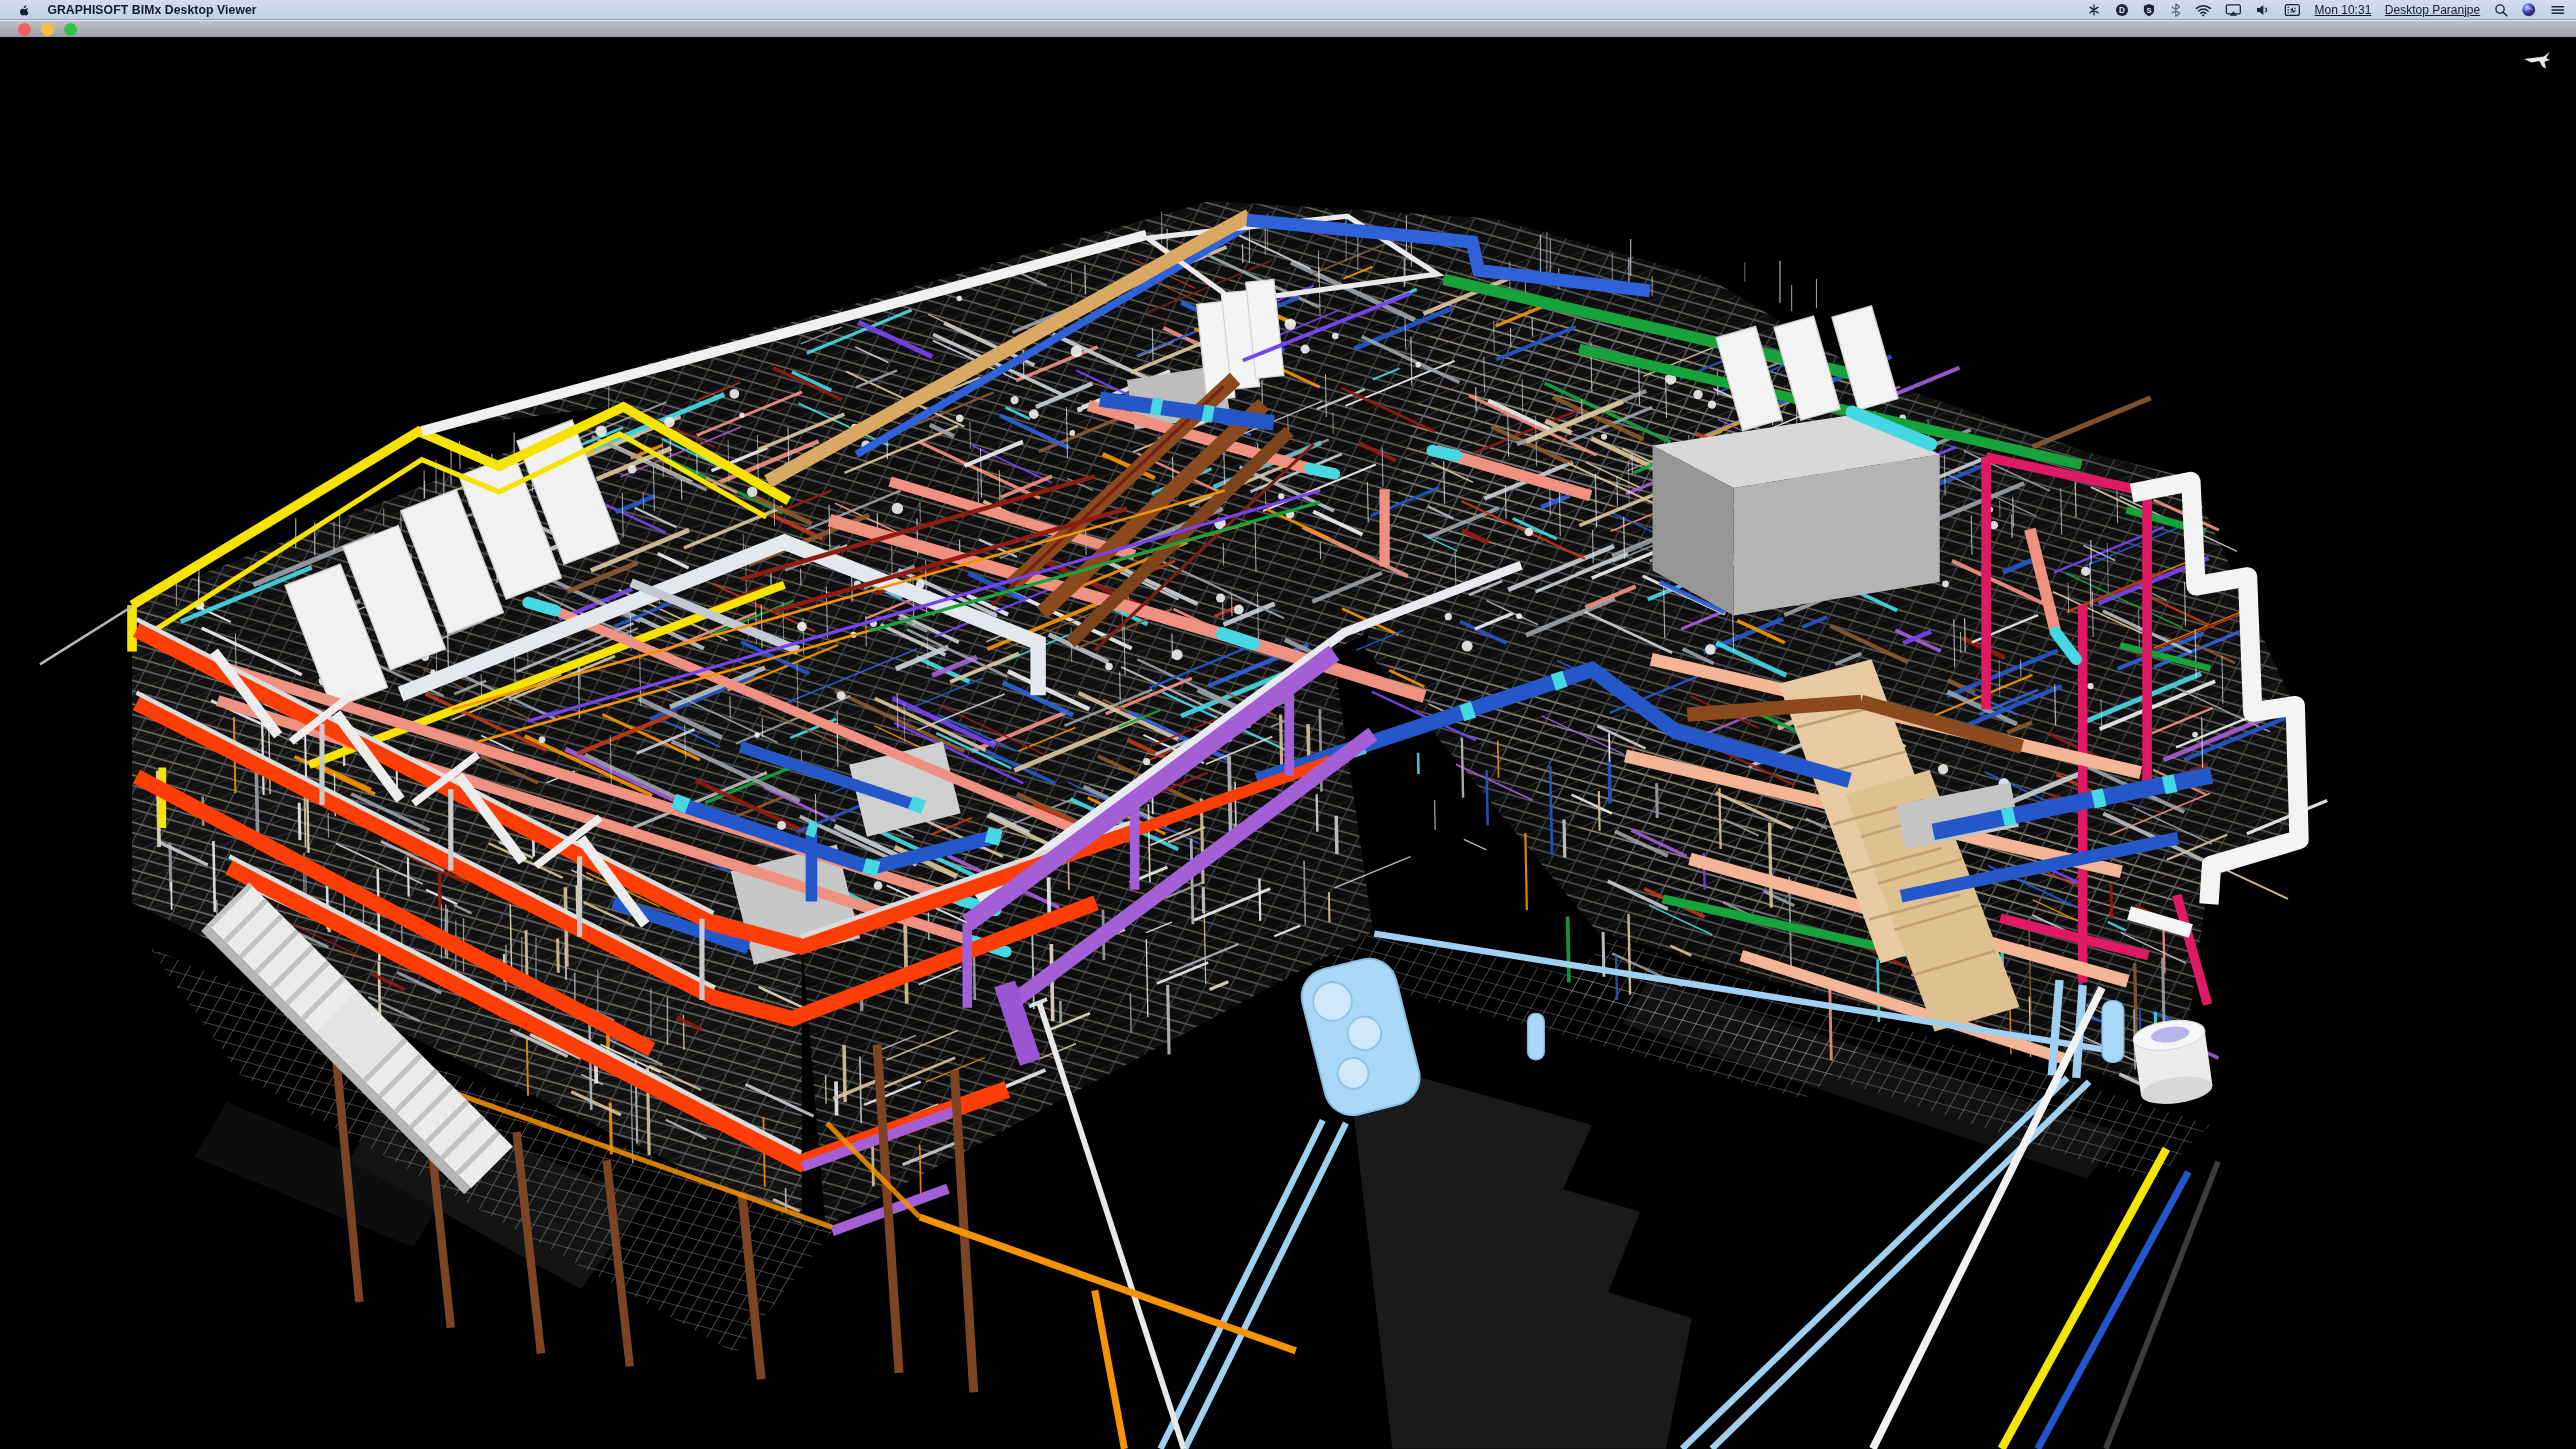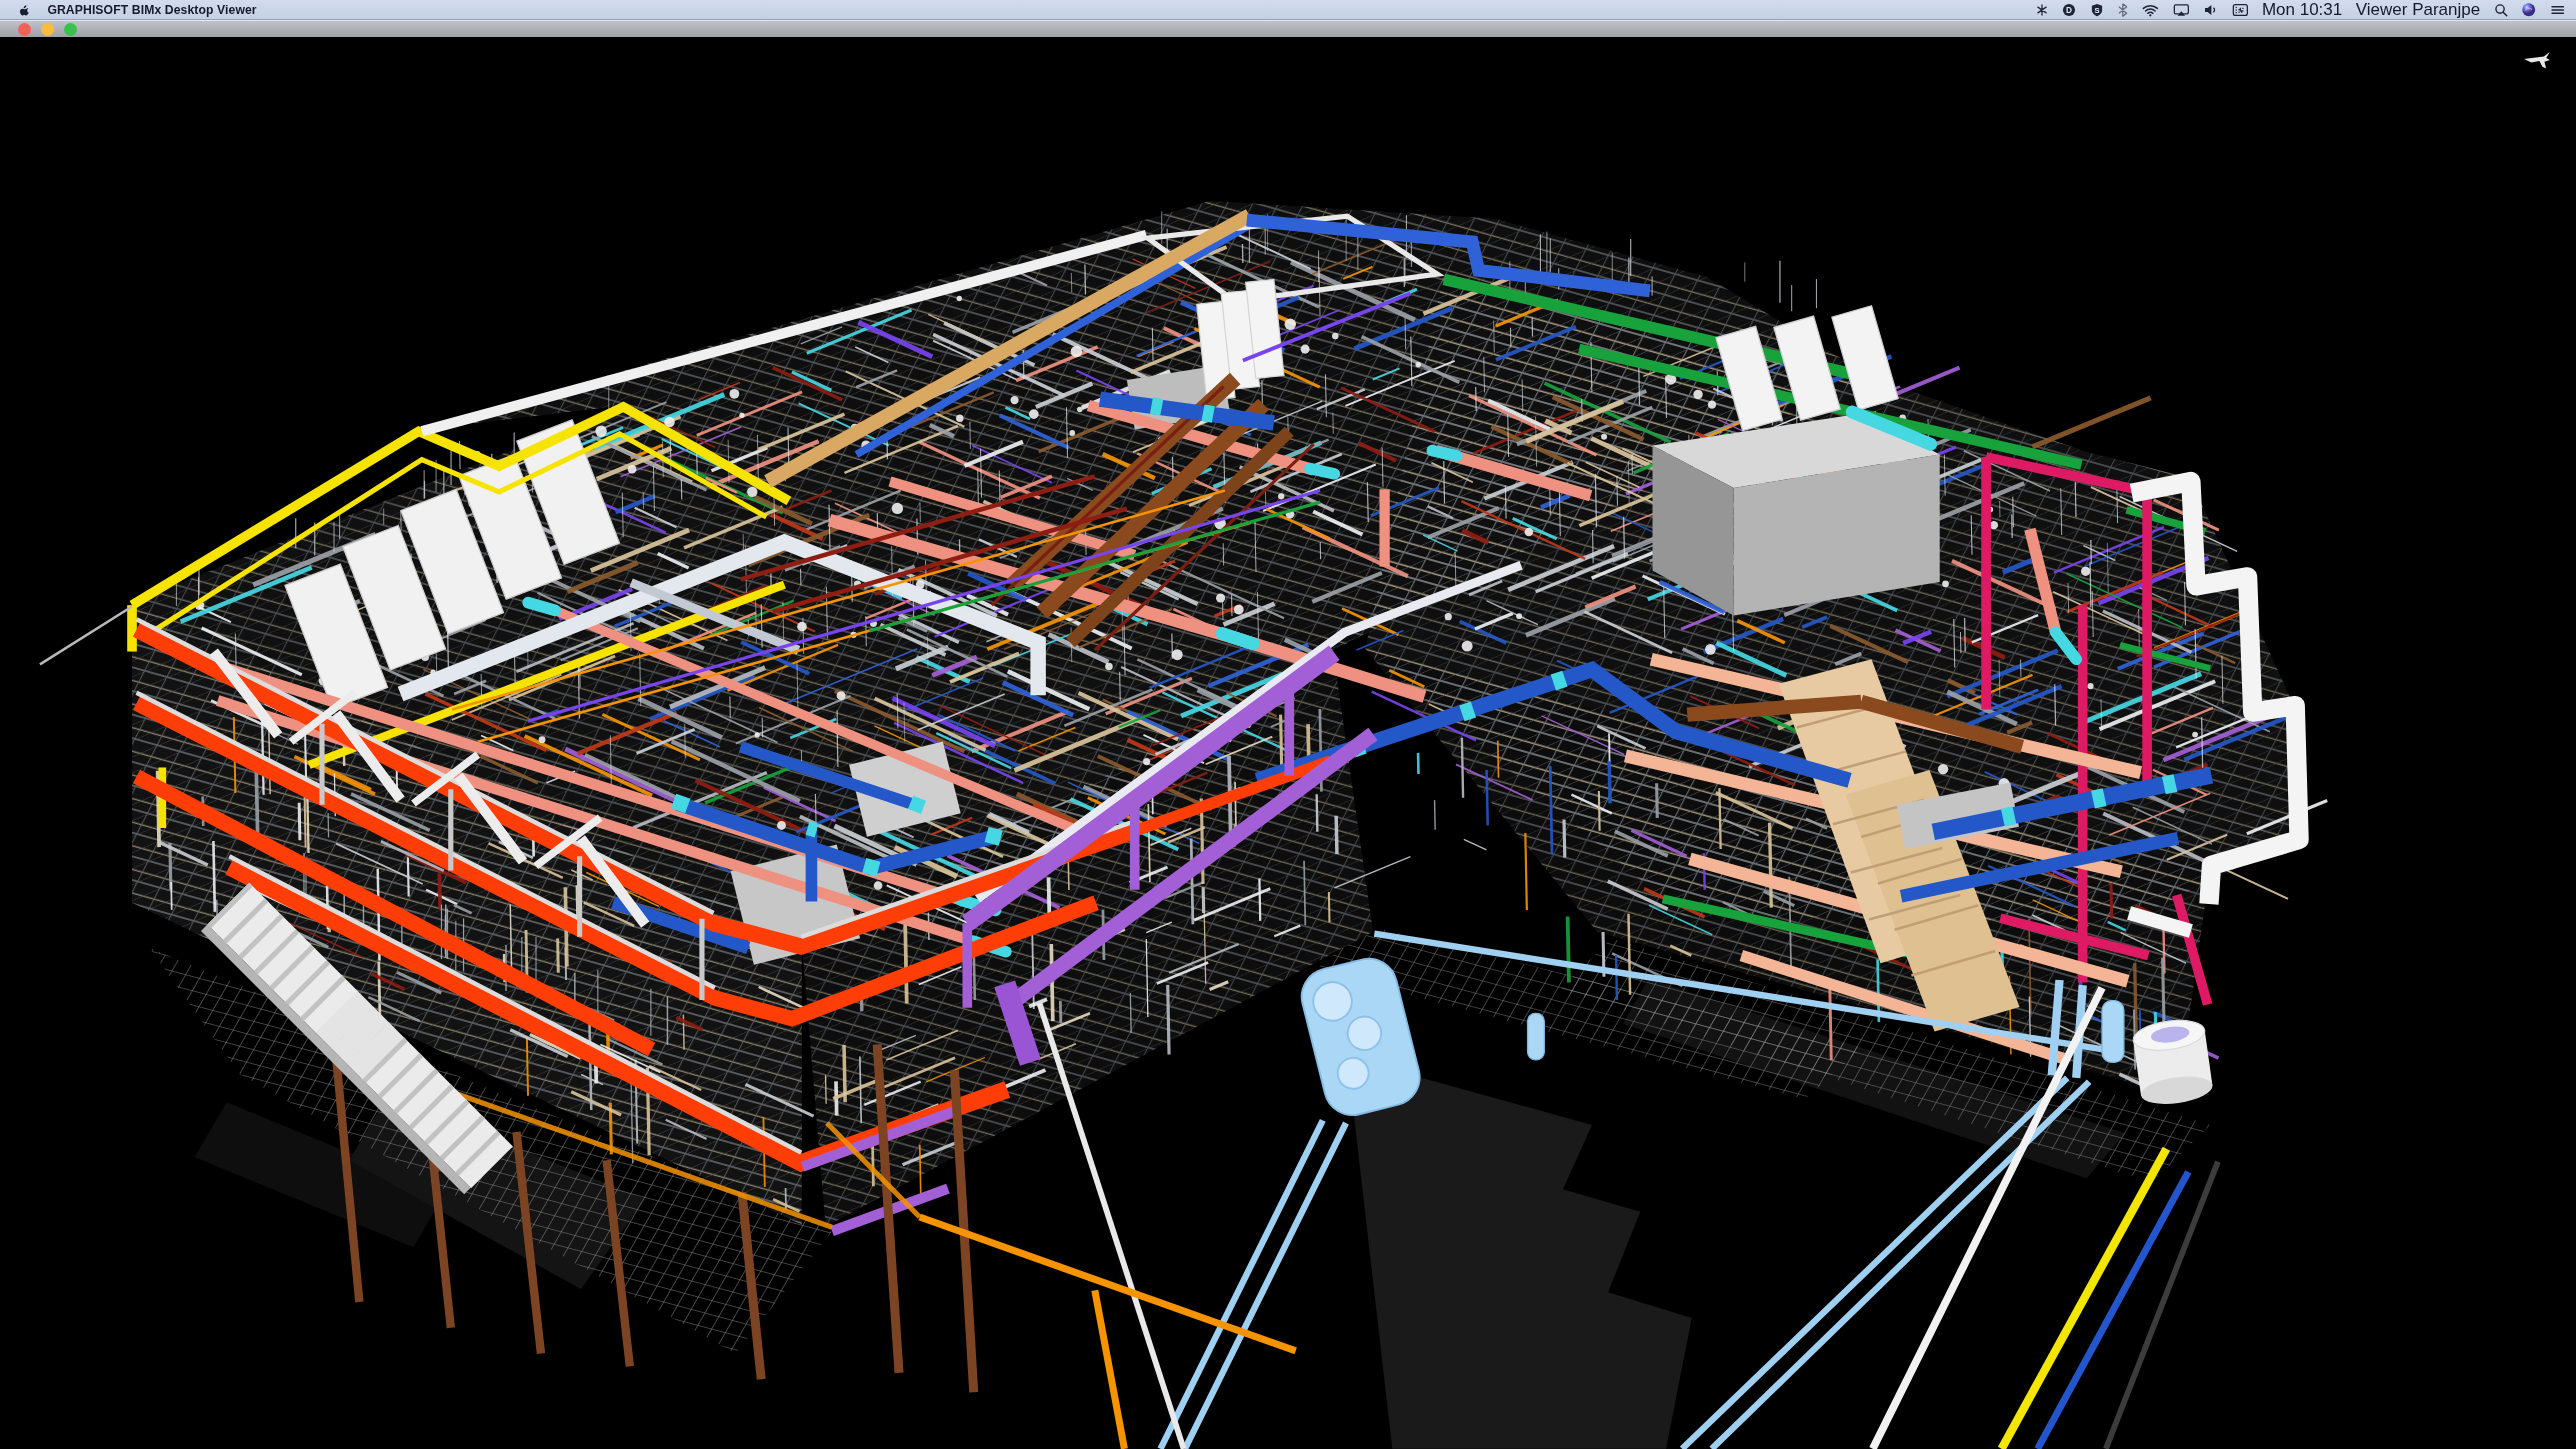--- a/index.html
+++ b/index.html
@@ -5,21 +5,21 @@
   html,body{margin:0;padding:0;background:#000;}
   body{width:2576px;height:1449px;position:relative;overflow:hidden;
        font-family:"Liberation Sans", sans-serif;-webkit-font-smoothing:antialiased;}
   
   .menubar{position:absolute;left:0;top:0;width:2576px;height:19.3px;
     background:linear-gradient(#d3dcec,#c3d0e4);border-bottom:0.6px solid #96a2ba;
     display:flex;align-items:center;justify-content:space-between;color:#141c2b;}
   .mb-left{display:flex;align-items:center;gap:16.7px;padding-left:16.7px;}
   .mb-right{display:flex;align-items:center;gap:13.5px;padding-right:10.3px;}
   .appname{font-weight:bold;font-size:12.2px;letter-spacing:0.1px;}
-  .mb-text{font-size:17px;}
+  .mb-text{font-size:12px;text-decoration:underline;}
   .mb-ic{display:flex;align-items:center;justify-content:center;height:19.3px;}
   .mb-ic svg{display:block;}
   
   .titlebar{position:absolute;left:0;top:20px;width:2576px;height:16.7px;
     background:linear-gradient(#bfc3c9,#9b9fa5);border-top:0.6px solid #e2e6ec;
     border-bottom:0.6px solid #606368;}
   .tl{position:absolute;top:1.9px;width:13px;height:13px;border-radius:50%;}
   .tl.red{left:18px;background:#f2605a;}
   .tl.yellow{left:41px;background:#f6bd3e;}
   .tl.green{left:64px;background:#39c24b;}
@@ -98,21 +98,21 @@
             <rect x="2" y="2.5" width="22" height="17" rx="3" stroke="#1b2533" stroke-width="2" fill="none"></rect>
             <g fill="#1b2533">
               <rect x="5.5" y="6" width="2" height="2"></rect>
               <rect x="5.5" y="10" width="2" height="2"></rect>
               <rect x="5.5" y="14" width="2" height="2"></rect>
               <path d="M12 7.5h2v2h2v-2h2v2h-2v2h2v2h-2v2h-2v-2h-2v2h-2v-2h2v-2h-2v-2h2zm2 4h2v-2h-2z"></path>
             </g>
           </svg>
       </span>
       <span class="mb-text">Mon 10:31</span>
-      <span class="mb-text">Viewer Paranjpe</span>
+      <span class="mb-text">Desktop Paranjpe</span>
       <span class="mb-ic">
         <svg width="14" height="14" viewBox="0 0 22 22">
             <circle cx="9.5" cy="9.5" r="6.5" stroke="#1b2533" stroke-width="2.2" fill="none"></circle>
             <path d="M14.5 14.5L20 20" stroke="#1b2533" stroke-width="2.4" stroke-linecap="round"></path>
           </svg>
       </span>
       <span class="mb-ic">
         <svg width="15.5" height="15.5" viewBox="0 0 24 24">
             <defs>
               <radialGradient id="siriG" cx="35%" cy="30%">

